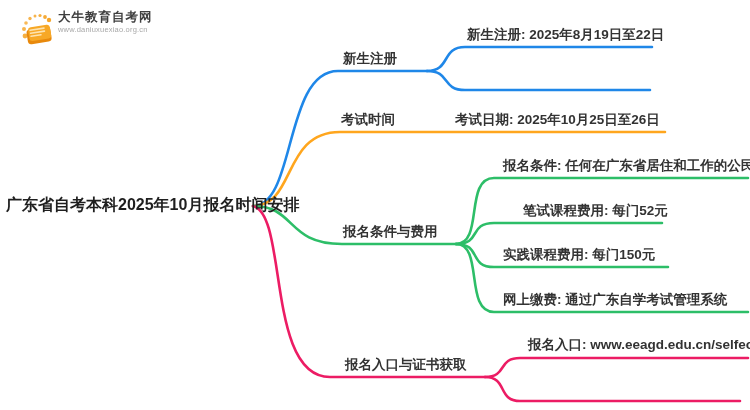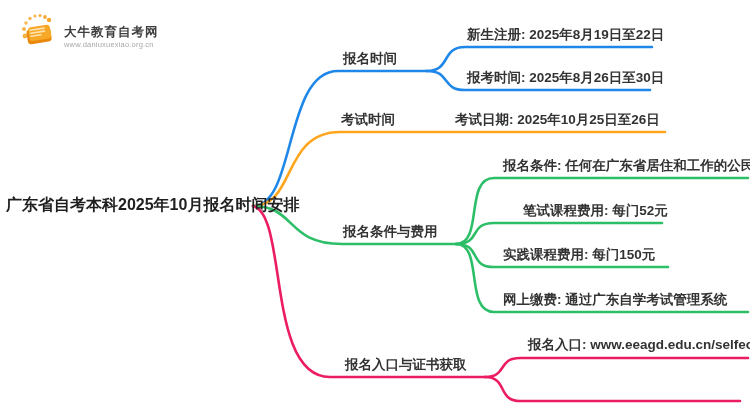--- a/index.html
+++ b/index.html
@@ -1,21 +1,21 @@
 <!DOCTYPE html>
 <html><head>
 <meta charset="utf-8">
 <style>
   html,body{margin:0;padding:0;background:#fff;}
   .stage{
     position:relative;width:750px;height:410px;background:#ffffff;overflow:hidden;
     font-family:"Liberation Sans",sans-serif;
   }
   
-  .logo{position:absolute;left:18px;top:10px;display:flex;align-items:flex-end;gap:6px;cursor:pointer;}
+  .logo{position:absolute;left:18px;top:10px;display:flex;align-items:flex-start;cursor:pointer;}
   .logo-text{display:flex;flex-direction:column;line-height:1.15;}
   .logo-title{font-size:12.5px;font-weight:700;color:#3f3f3f;letter-spacing:1px;}
   .logo-url{font-size:7.5px;color:#a8a8a8;margin-top:2px;letter-spacing:.2px;}
   
   .wires{position:absolute;left:0;top:0;width:750px;height:410px;}
   .wires path{fill:none;stroke-width:2.6;stroke-linecap:round;stroke-linejoin:round;}
   
   .lbl{
     position:absolute;white-space:nowrap;line-height:20px;
     font-size:13.5px;font-weight:600;color:#333;
@@ -65,23 +65,22 @@
     <path d="M456,244 C482,244 468,267 494,267 L668,267" stroke="#2DBE68"></path>
     <path d="M456,244 C484,244 464,312 494,312 L748,312" stroke="#2DBE68"></path>
 
     <path d="M253,206 C288,214 266,377 330,377 L485,377" stroke="#EC1C64"></path>
     <path d="M485,377 C508,377 497,358 520,358 L748,358" stroke="#EC1C64"></path>
     <path d="M485,377 C508,377 497,401 520,401 L740,401" stroke="#EC1C64"></path>
   </svg>
 
   <div class="lbl central" style="left:6px;top:195px;">广东省自考本科2025年10月报名时间安排</div>
 
-  <div class="lbl" style="left:343px;top:49px;">报名时间</div>
+  <div class="lbl" style="left:343px;top:49px;">新生注册</div>
   <div class="lbl" style="left:467px;top:25px;">新生注册: 2025年8月19日至22日</div>
-  <div class="lbl" style="left:467px;top:68px;">报考时间: 2025年8月26日至30日</div>
 
   <div class="lbl" style="left:341px;top:110px;">考试时间</div>
   <div class="lbl" style="left:455px;top:110px;">考试日期: 2025年10月25日至26日</div>
 
   <div class="lbl" style="left:343px;top:222px;">报名条件与费用</div>
   <div class="lbl" style="left:503px;top:156px;">报名条件: 任何在广东省居住和工作的公民</div>
   <div class="lbl" style="left:503px;top:201px;margin-left:20px;">笔试课程费用: 每门52元</div>
   <div class="lbl" style="left:503px;top:245px;">实践课程费用: 每门150元</div>
   <div class="lbl" style="left:345px;top:355px;">报名入口与证书获取</div>
 

